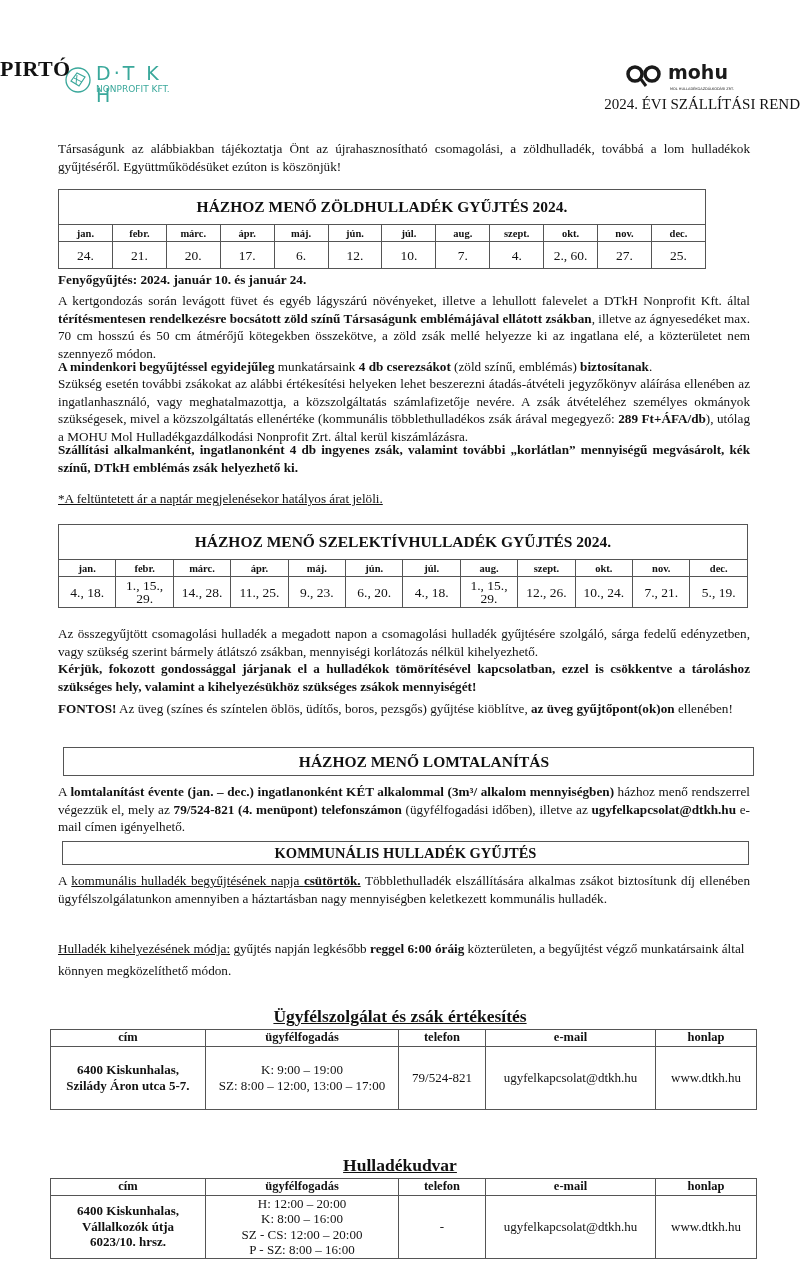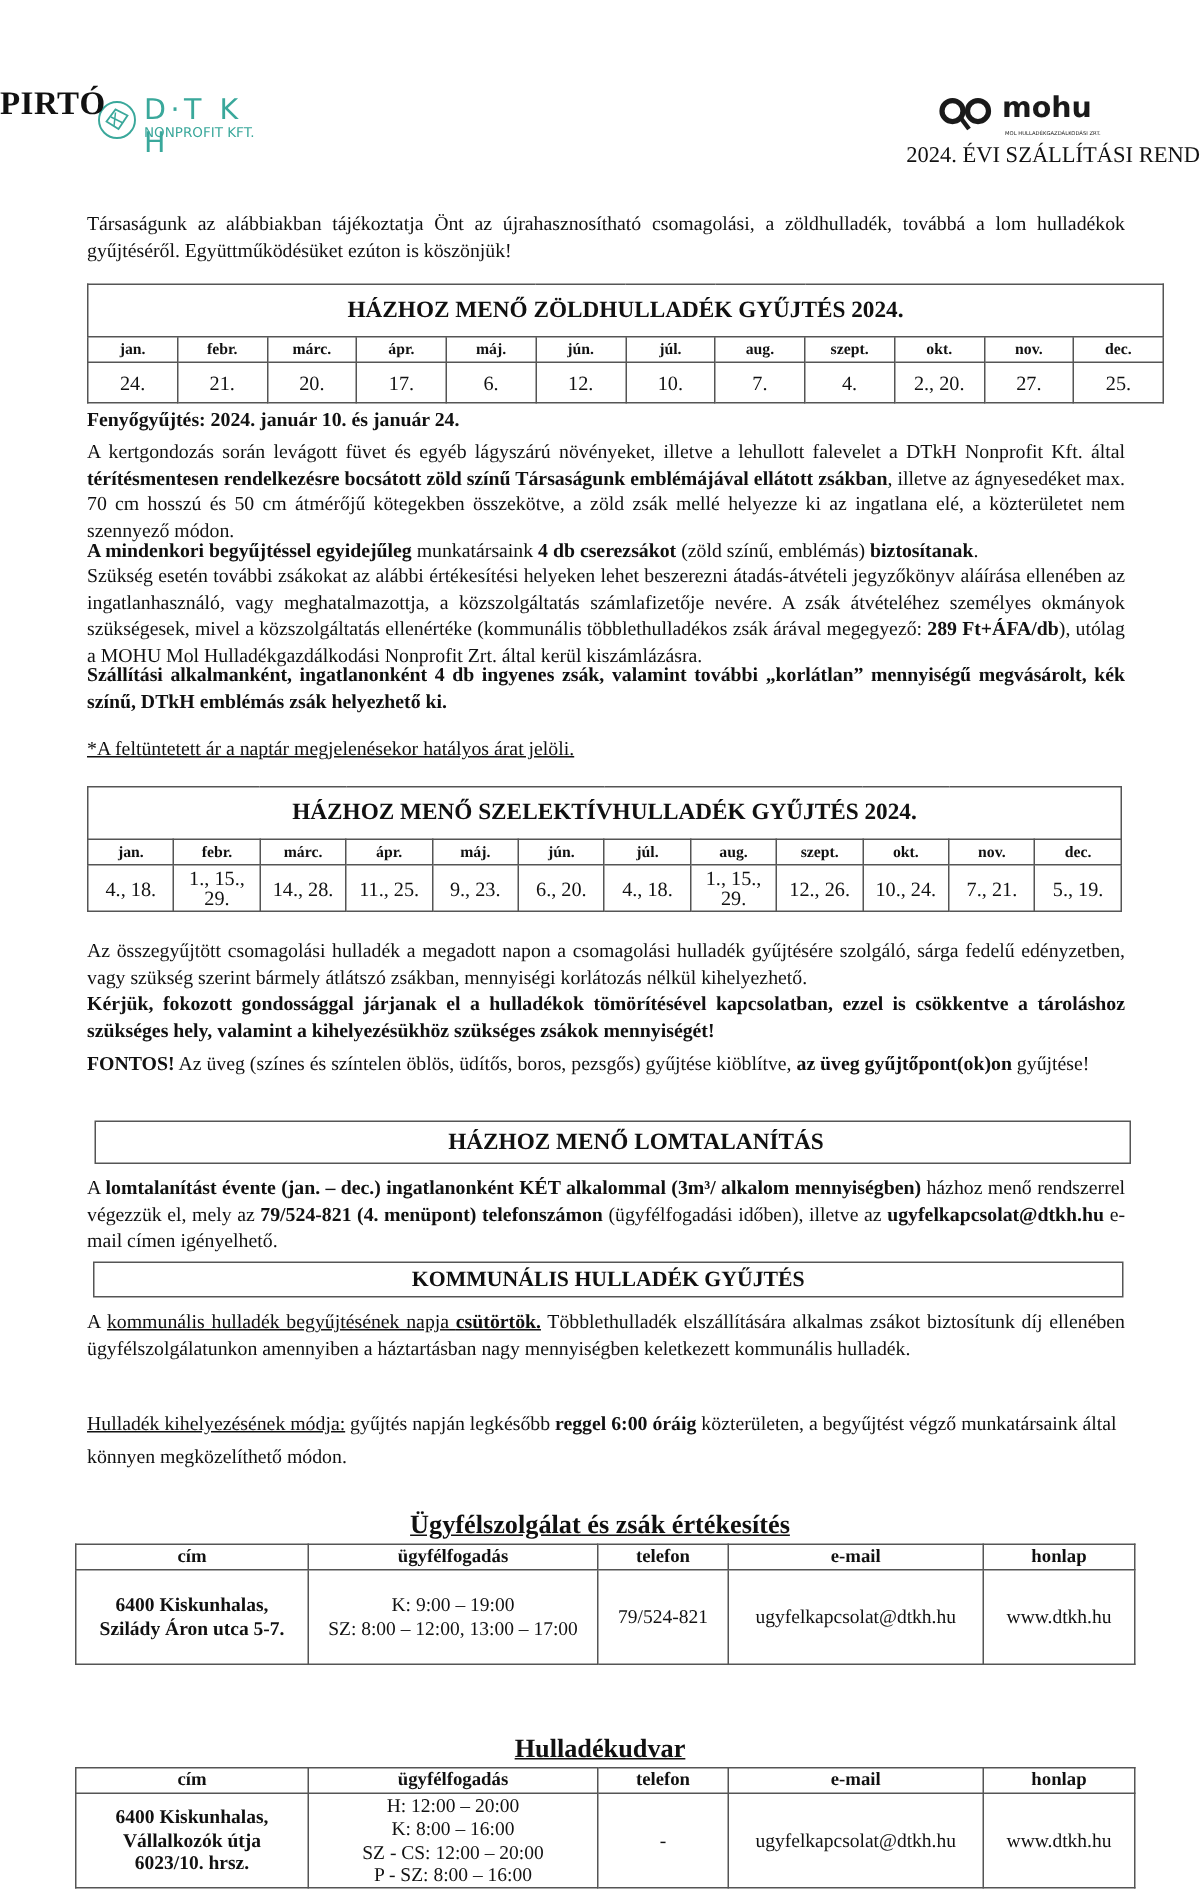--- a/index.html
+++ b/index.html
@@ -53,21 +53,21 @@
   </svg>
   <span class="abs" style="left:42px;top:-1px;font-family:'DejaVu Sans',sans-serif;font-weight:bold;font-size:19px;color:#1a1a1a;">mohu</span>
   <span class="abs" style="left:44px;top:25px;font-family:'DejaVu Sans',sans-serif;font-size:3.5px;color:#1a1a1a;white-space:nowrap;">MOL HULLADÉKGAZDÁLKODÁSI ZRT.</span>
 </div>
 
 <div class="abs doc-title">PIRTÓ</div>
 <div class="abs doc-subtitle">2024. ÉVI SZÁLLÍTÁSI REND</div>
 
 <div class="abs para" style="top:140px;">Társaságunk az alábbiakban tájékoztatja Önt az újrahasznosítható csomagolási, a zöldhulladék, továbbá a lom hulladékok gyűjtéséről. Együttműködésüket ezúton is köszönjük!</div>
 
-<table class="sched" style="left:58px;top:189px;width:718px;">
+<table class="sched" style="left:58px;top:189px;width:648px;">
   <tbody>
       <tr>
         <td colspan="12" class="title-cell">HÁZHOZ MENŐ ZÖLDHULLADÉK GYŰJTÉS 2024.</td>
       </tr>
   <tr id="green-months">
         <td class="month-cell">jan.</td>
         <td class="month-cell">febr.</td>
         <td class="month-cell">márc.</td>
         <td class="month-cell">ápr.</td>
         <td class="month-cell">máj.</td>
@@ -82,21 +82,21 @@
   <tr id="green-days">
         <td class="val-cell">24.</td>
         <td class="val-cell">21.</td>
         <td class="val-cell">20.</td>
         <td class="val-cell">17.</td>
         <td class="val-cell">6.</td>
         <td class="val-cell">12.</td>
         <td class="val-cell">10.</td>
         <td class="val-cell">7.</td>
         <td class="val-cell">4.</td>
-        <td class="val-cell">2., 20.</td>
+        <td class="val-cell">2., 60.</td>
         <td class="val-cell">27.</td>
         <td class="val-cell">25.</td>
       </tr>
 </tbody>
   </table>
 
 <div class="abs para" style="top:271px;font-weight:bold;">Fenyőgyűjtés: 2024. január 10. és január 24.</div>
 
 <div class="abs para" style="top:292px;">
   <span>A kertgondozás során levágott füvet és egyéb lágyszárú növényeket, illetve a lehullott falevelet a DTkH Nonprofit Kft. által </span><b>térítésmentesen rendelkezésre bocsátott zöld színű Társaságunk emblémájával ellátott zsákban</b><span>, illetve az ágnyesedéket max. 70 cm hosszú és 50 cm átmérőjű kötegekben összekötve, a zöld zsák mellé helyezze ki az ingatlana elé, a közterületet nem szennyező módon.</span>
@@ -146,21 +146,21 @@
         <td class="val-cell" style="height: 30px;">10., 24.</td>
         <td class="val-cell" style="height: 30px;">7., 21.</td>
         <td class="val-cell" style="height: 30px;">5., 19.</td>
       </tr>
 </tbody>
   </table>
 
 <div class="abs para" style="top:625px;">Az összegyűjtött csomagolási hulladék a megadott napon a csomagolási hulladék gyűjtésére szolgáló, sárga fedelű edényzetben, vagy szükség szerint bármely átlátszó zsákban, mennyiségi korlátozás nélkül kihelyezhető.</div>
 <div class="abs para" style="top:660px;font-weight:bold;">Kérjük, fokozott gondossággal járjanak el a hulladékok tömörítésével kapcsolatban, ezzel is csökkentve a tároláshoz szükséges hely, valamint a kihelyezésükhöz szükséges zsákok mennyiségét!</div>
 <div class="abs para" style="top:700px;">
-  <b>FONTOS!</b><span> Az üveg (színes és színtelen öblös, üdítős, boros, pezsgős) gyűjtése kiöblítve, </span><b>az üveg gyűjtőpont(ok)on</b><span> gyűjtése!</span>
+  <b>FONTOS!</b><span> Az üveg (színes és színtelen öblös, üdítős, boros, pezsgős) gyűjtése kiöblítve, </span><b>az üveg gyűjtőpont(ok)on</b><span> ellenében!</span>
 </div>
 
 <div class="boxhead" style="left:63px;top:747px;width:691px;height:29px;line-height:27px;padding-left:31px;">HÁZHOZ MENŐ LOMTALANÍTÁS</div>
 <div class="abs para" style="top:783px;">
   <span>A </span><b>lomtalanítást évente (jan. – dec.) ingatlanonként KÉT alkalommal (3m³/ alkalom mennyiségben)</b><span> házhoz menő rendszerrel végezzük el, mely az </span><b>79/524-821 (4. menüpont) telefonszámon</b><span> (ügyfélfogadási időben), illetve az </span><b>ugyfelkapcsolat@dtkh.hu</b><span> e-mail címen igényelhető.</span>
 </div>
 
 <div class="boxhead" style="left:62px;top:841px;width:687px;height:24px;line-height:22px;font-size:14.5px;">KOMMUNÁLIS HULLADÉK GYŰJTÉS</div>
 <div class="abs para" style="top:872px;">
   <span>A </span><span class="u">kommunális hulladék begyűjtésének napja </span><b class="u">csütörtök.</b><span> Többlethulladék elszállítására alkalmas zsákot biztosítunk díj ellenében ügyfélszolgálatunkon amennyiben a háztartásban nagy mennyiségben keletkezett kommunális hulladék.</span>

